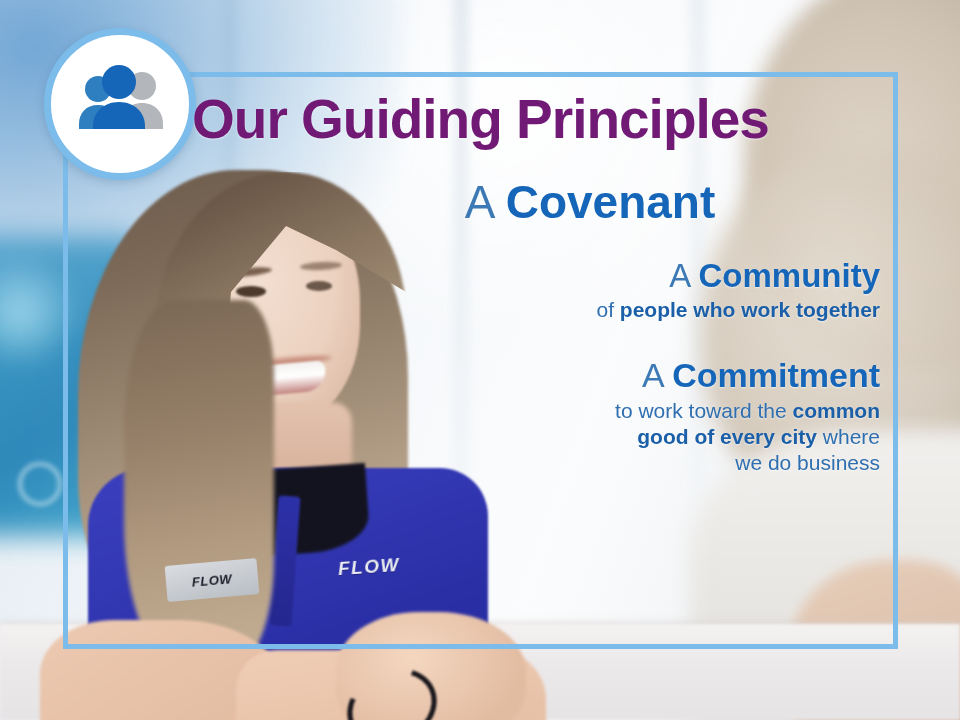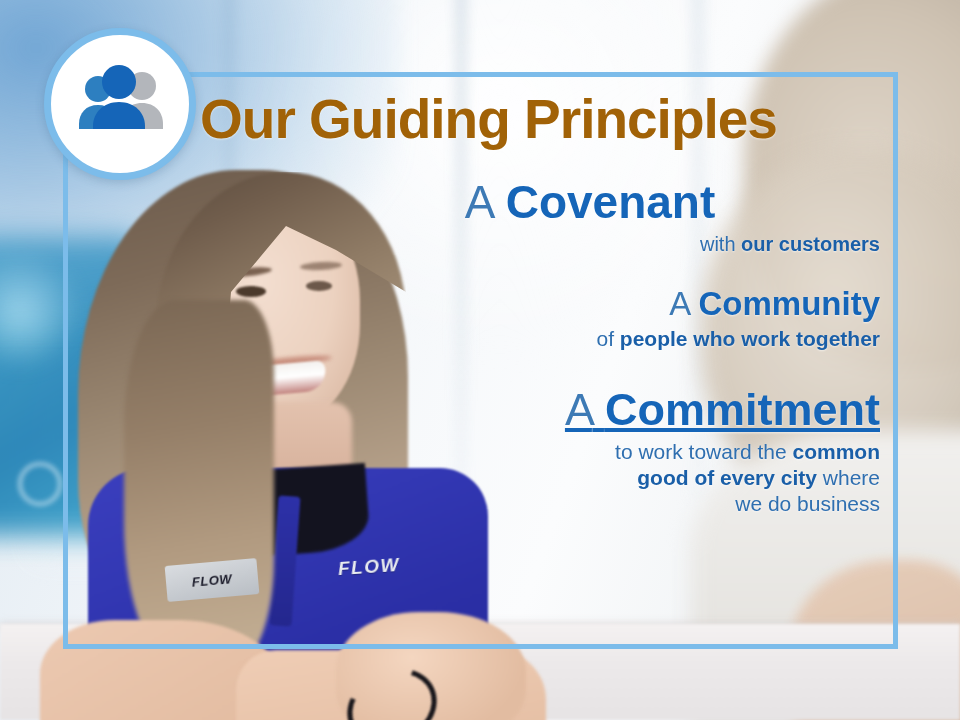--- a/index.html
+++ b/index.html
@@ -171,22 +171,22 @@
   .badge-circle{
     position:absolute;left:44px;top:28px;width:152px;height:152px;border-radius:50%;
     background:#ffffff;border:7px solid #7cbcea;
     box-shadow:0 3px 10px rgba(40,80,120,.22);
     display:flex;align-items:center;justify-content:center;
   }
   .people-icon{display:block;}
 
   
   .headline{
-    position:absolute;left:200px;top:92px;width:700px;
-    font-size:55px;line-height:1;font-weight:bold;color:#a16207;
+    position:absolute;left:192px;top:92px;width:700px;
+    font-size:55px;line-height:1;font-weight:bold;color:#701a75;
     letter-spacing:-1px;
     text-shadow:0 1px 2px rgba(255,255,255,.55);
   }
   .principles{
     position:absolute;left:300px;top:178px;width:580px;
     text-align:right;
   }
   .p-block{margin-bottom:16px;}
   .p-title{
     font-size:46px;line-height:1.08;color:#1565b8;white-space:nowrap;
@@ -196,21 +196,21 @@
   .p-title .word{font-weight:bold;color:#1565b8;}
   .p-sub{
     font-size:21px;line-height:1.24;color:#2f6fb0;margin-top:4px;
     text-shadow:0 1px 2px rgba(255,255,255,.6);
   }
   .p-sub b{font-weight:bold;color:#1a5fa8;}
   #b1{margin-bottom:30px;}
   #b2{margin-bottom:34px;}
   #b1 .p-title{font-size:46px;text-align:center;}
   #b2 .p-title{font-size:33px;}
-  #b3 .p-title{font-size:45px;text-decoration:underline;}
+  #b3 .p-title{font-size:34px;}
   #b1 .p-sub{font-size:20px;}
   #b2 .p-sub{font-size:21px;}
   #b3 .p-sub{font-size:21px;text-align:right;}
 </style>
 </head>
 <body>
 
 <div id="stage">
 
   <div class="photo">
@@ -275,21 +275,20 @@
 
   <div class="headline">Our Guiding Principles</div>
 
   <div class="principles">
 
     <div class="p-block" id="b1">
       <div class="p-title">
         <span class="lead">A</span>
         <span class="word">Covenant</span>
       </div>
-      <div class="p-sub"><span>with </span><b>our customers</b></div>
     </div>
 
     <div class="p-block" id="b2">
       <div class="p-title">
         <span class="lead">A</span>
         <span class="word">Community</span>
       </div>
       <div class="p-sub"><span>of </span><b>people who work together</b><br></div>
     </div>
 

